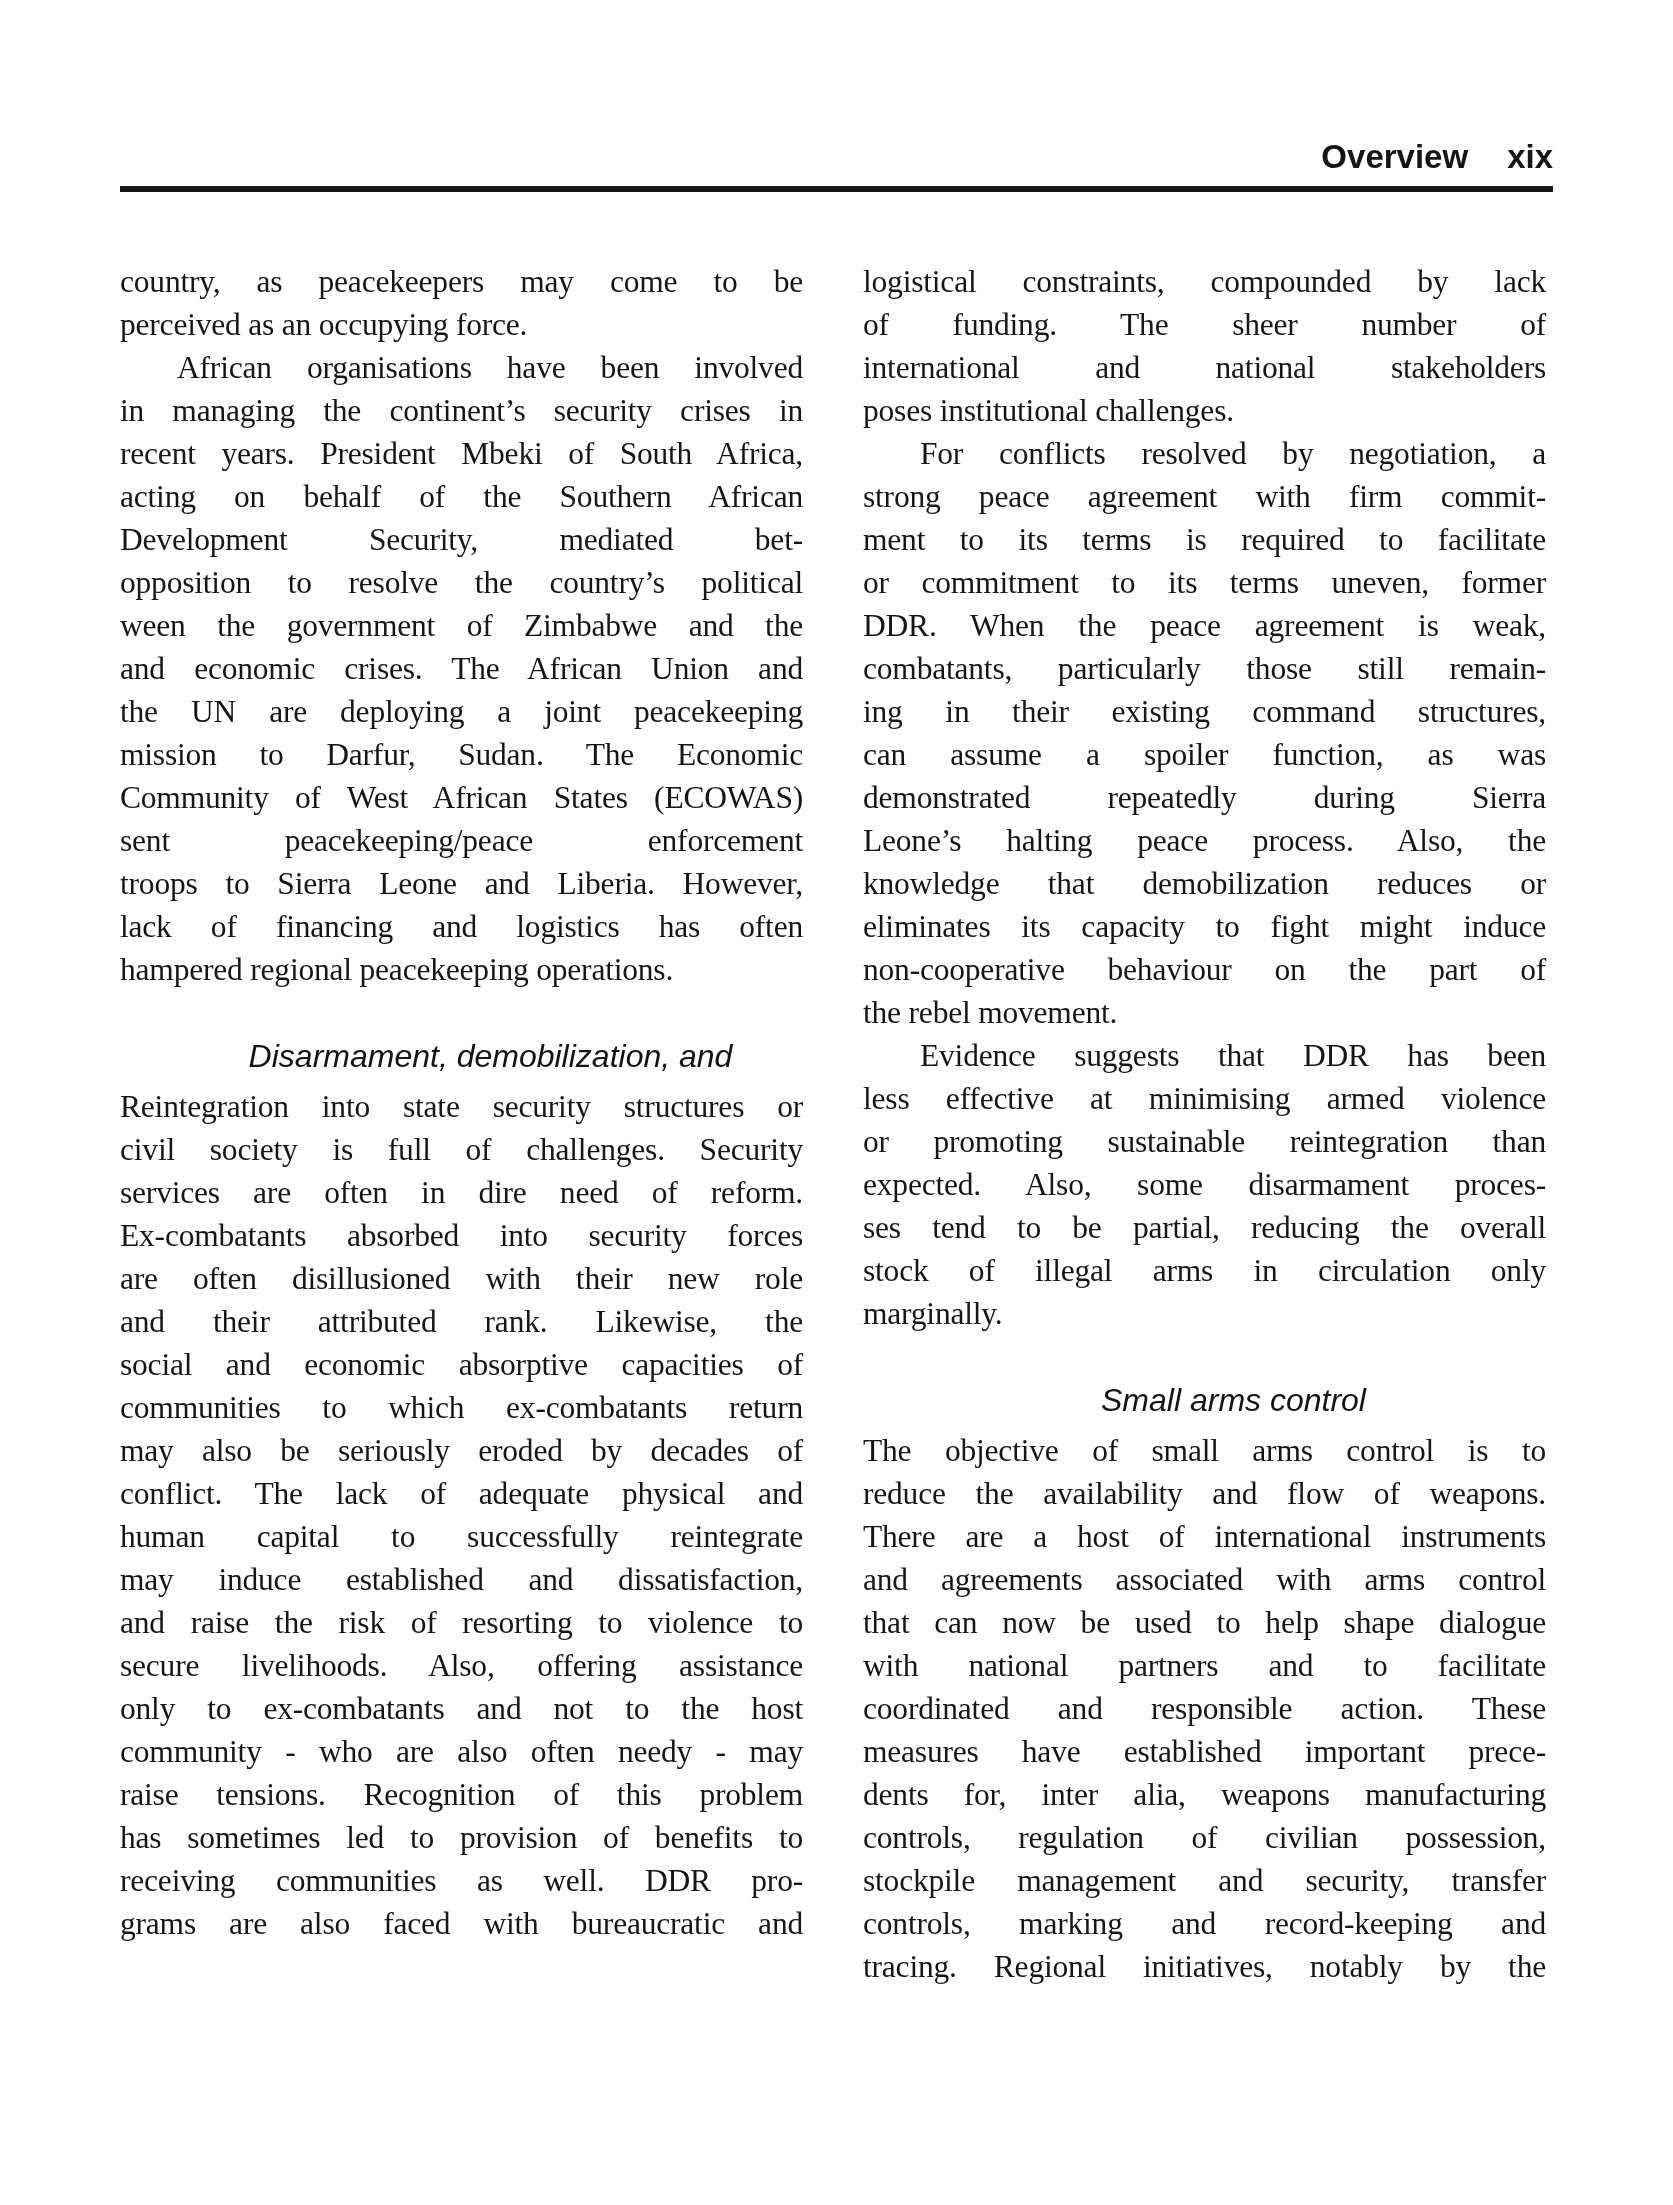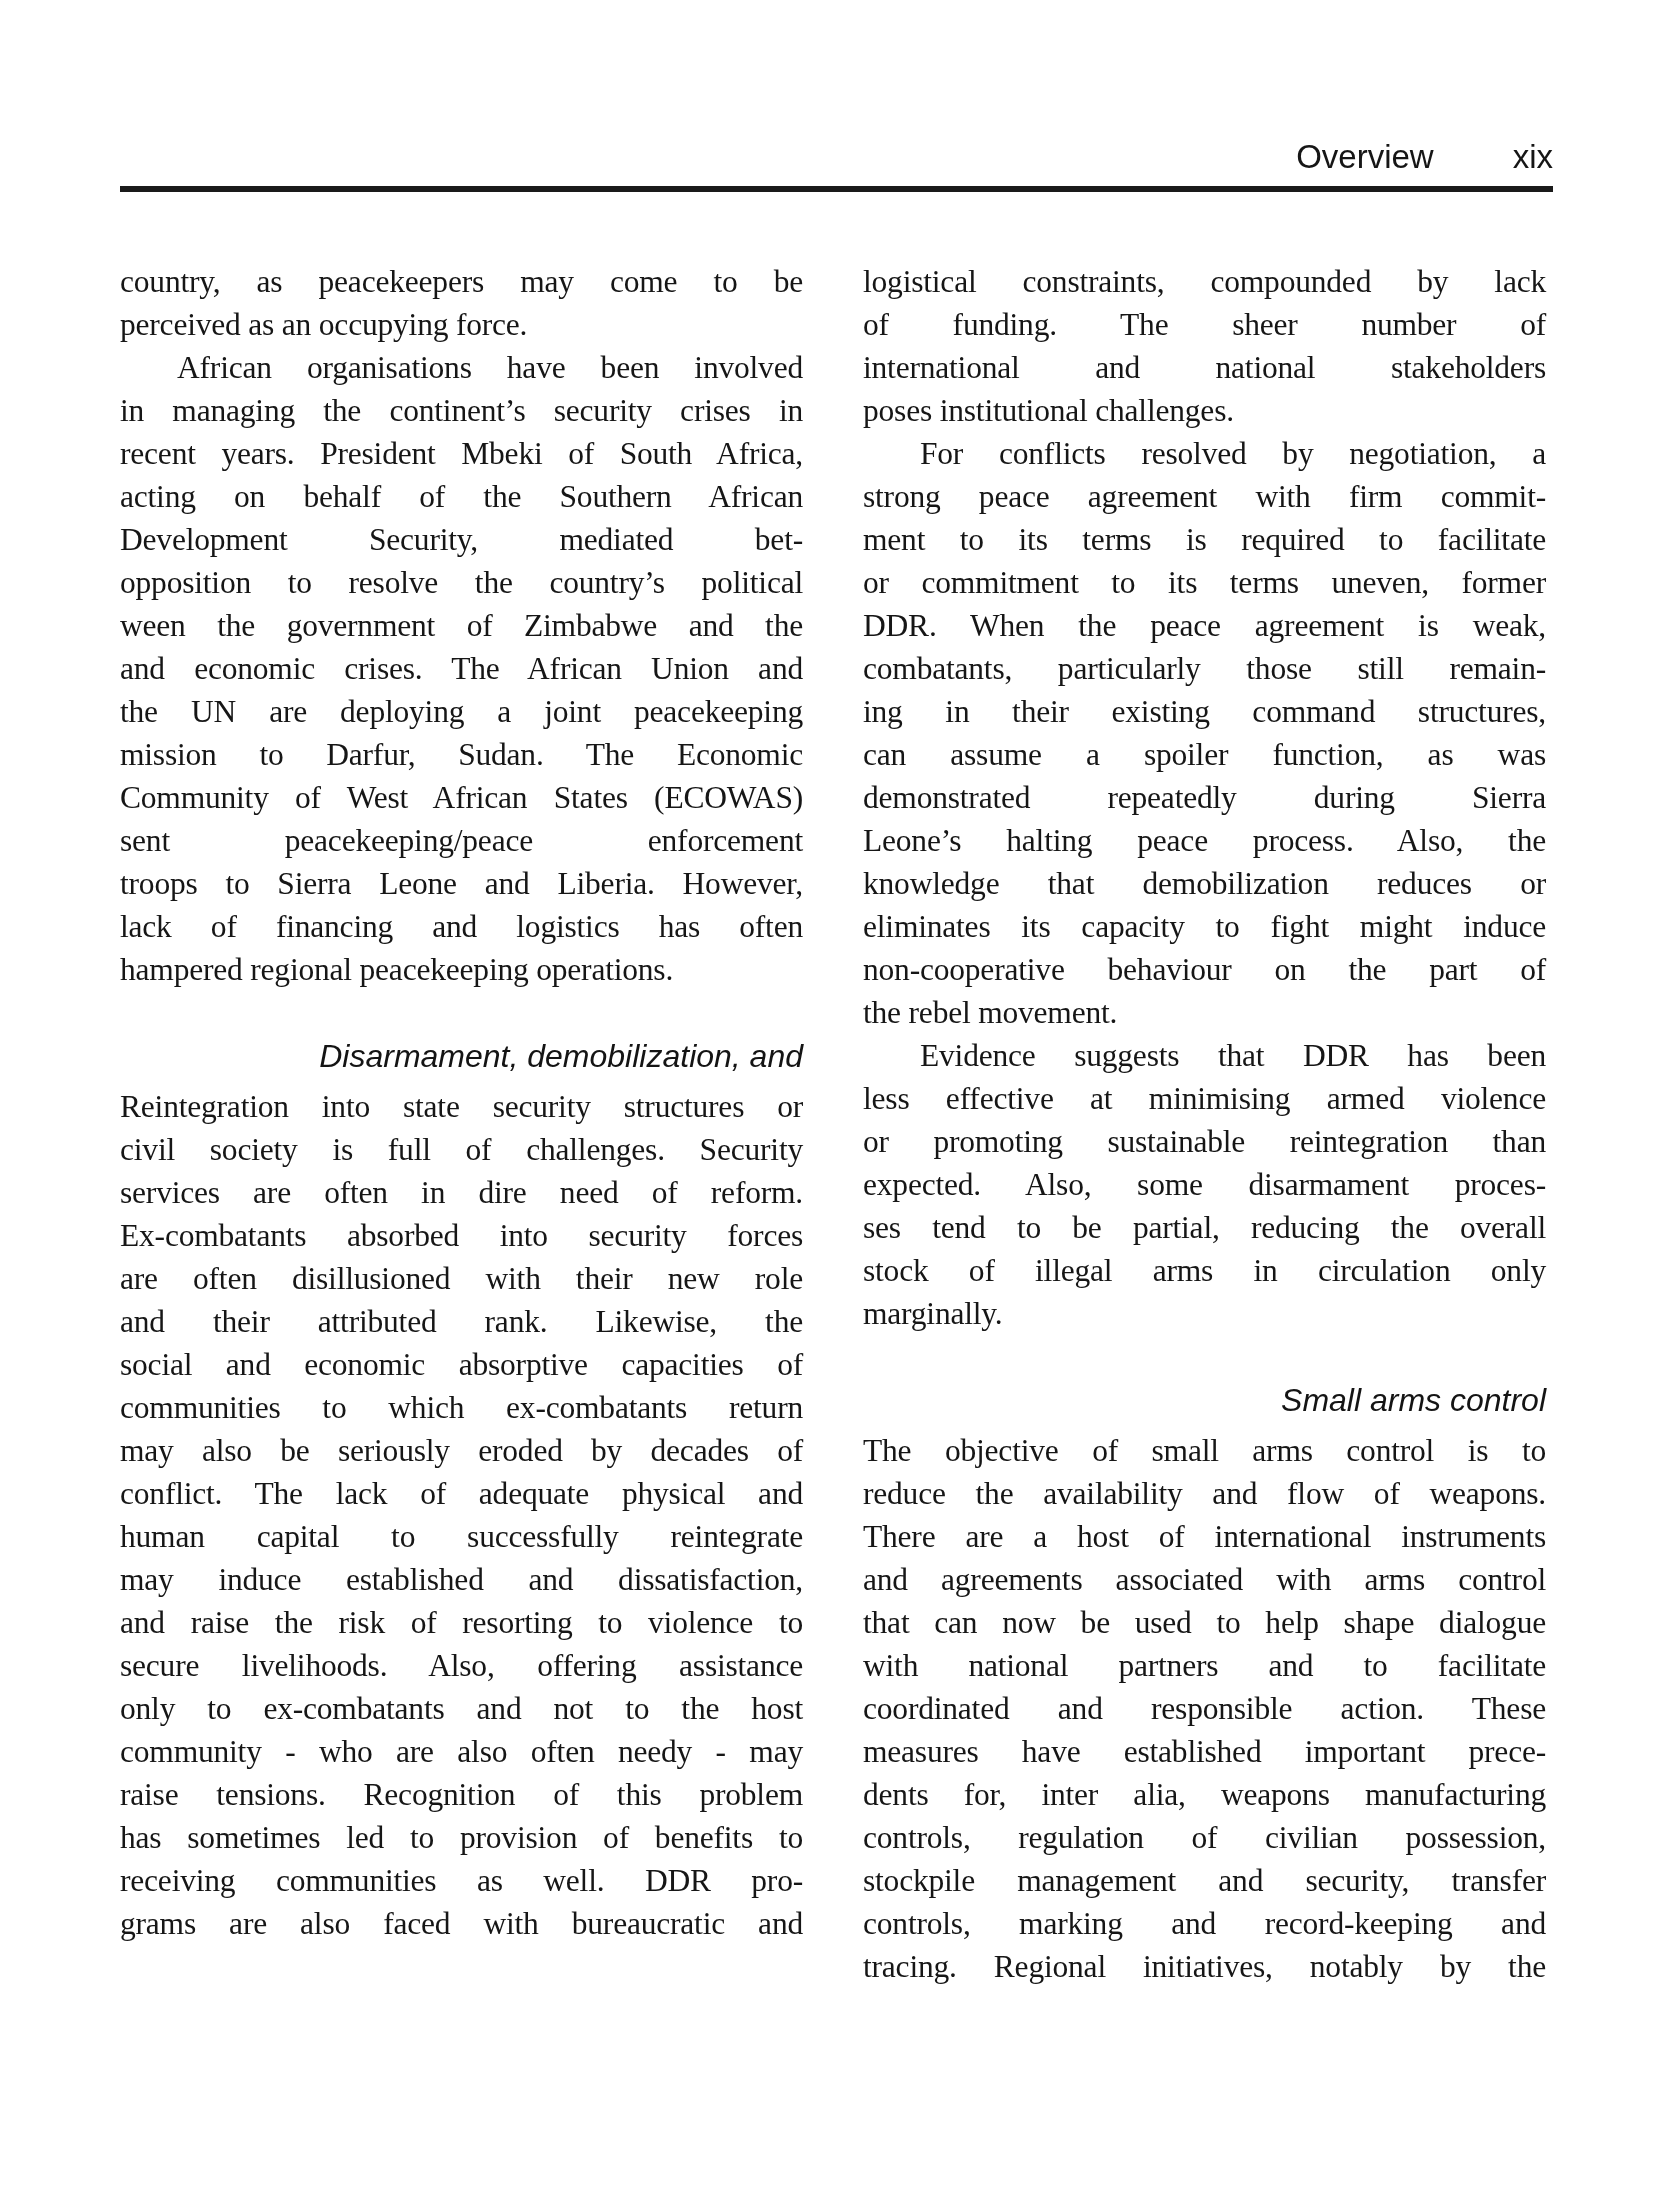--- a/index.html
+++ b/index.html
@@ -14,25 +14,24 @@
   }
   .header-row {
     position: absolute;
     top: 139px;
     left: 120px;
     width: 1433px;
     display: flex;
     justify-content: flex-end;
     align-items: flex-end;
     font-family: "Liberation Sans", sans-serif;
-    font-weight: 400;
+    font-weight: 700;
     font-size: 33px;
     line-height: 36px;
     color: #161616;
-    gap: 40px;
   }
   .header-row .page-num { margin-left: 39px; }
   .header-rule {
     position: absolute;
     top: 186px;
     left: 120px;
     width: 1433px;
     height: 5.5px;
     background: #1a1a1a;
   }
@@ -58,21 +57,21 @@
   .line.indent { text-indent: 57px; }
   .heading {
     margin: 43px 0 6.3px 58px;
     font-family: "Liberation Sans", sans-serif;
     font-style: italic;
     font-weight: 400;
     font-size: 32px;
     line-height: 45px;
     color: #141414;
   }
-  .heading .hline { text-align: right; }
+  .heading .hline { text-align: center; }
 </style>
 </head>
 <body>
 
 <div class="page">
   <div class="header-row">
     <span>Overview</span>
     <span class="page-num">xix</span>
   </div>
   <div class="header-rule"></div>

